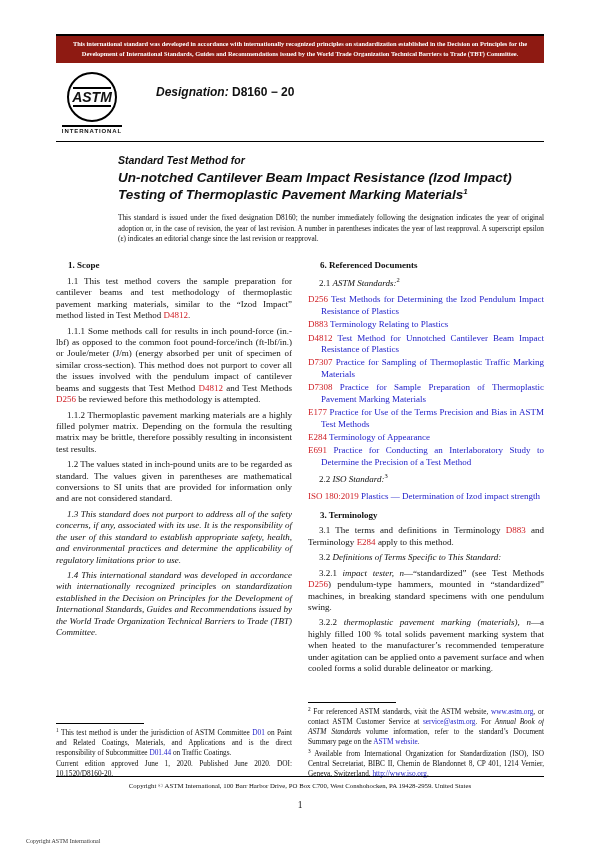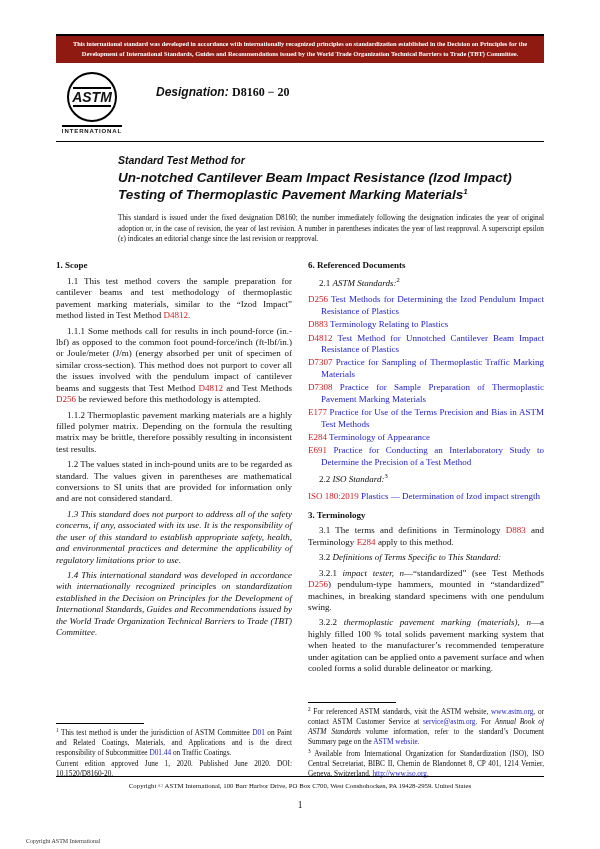--- a/index.html
+++ b/index.html
@@ -27,28 +27,28 @@
   .header-rule{border-bottom:1.5px solid #000;margin-top:7px;}
 
   .title-block{margin:12px 0 0 62px;font-family:"Liberation Sans",sans-serif;font-weight:bold;font-style:italic;}
   .title-prefix{font-size:10.5px;}
   .doc-title{font-size:13.5px;line-height:1.28;margin-top:3px;}
   .doc-title sup{font-size:8px;}
   .issued-note{margin:10px 0 0 62px;font-size:7.3px;line-height:1.42;text-align:justify;}
 
   .columns{display:flex;gap:16px;margin-top:15px;height:520px;overflow:hidden;}
   .col{flex:1;font-size:9px;line-height:1.27;text-align:justify;display:flex;flex-direction:column;}
-  .sec-heading{font-weight:bold;margin:7px 0 4px;text-align:left;}
+  .sec-heading{font-weight:bold;margin:7px 12px 4px;text-align:left;}
   .sec-heading.first{margin-top:1px;}
   .para{margin:0 0 4px;text-indent:11px;}
   .ref{margin:1px 0 1px;padding-left:13px;text-indent:-13px;}
   .red{color:var(--link-red,#cf2127);}
   .blue{color:var(--link-blue,#1c1cc8);}
   .i{font-style:italic;}
-  .b{font-weight:bold;font-family:Liberation Serif, serif;}
+  .b{font-weight:bold;}
   .b-i{font-weight:bold;font-style:italic;margin-left:12px;}
   sup{font-size:0.72em;}
   .fn-block{margin-top:auto;font-size:7.3px;line-height:1.34;text-align:justify;}
   .fn-rule{width:88px;border-top:1px solid #000;margin-bottom:3px;}
   .fn{margin:0 0 1px;}
 
   .footer{position:absolute;left:38px;right:38px;top:776px;border-top:1px solid #000;}
   .copyright{font-size:6.8px;text-align:center;margin-top:5px;}
   .page-num{text-align:center;font-size:9.5px;margin-top:11px;}
   .watermark{position:absolute;left:8px;bottom:5px;font-size:6px;color:#333;}

